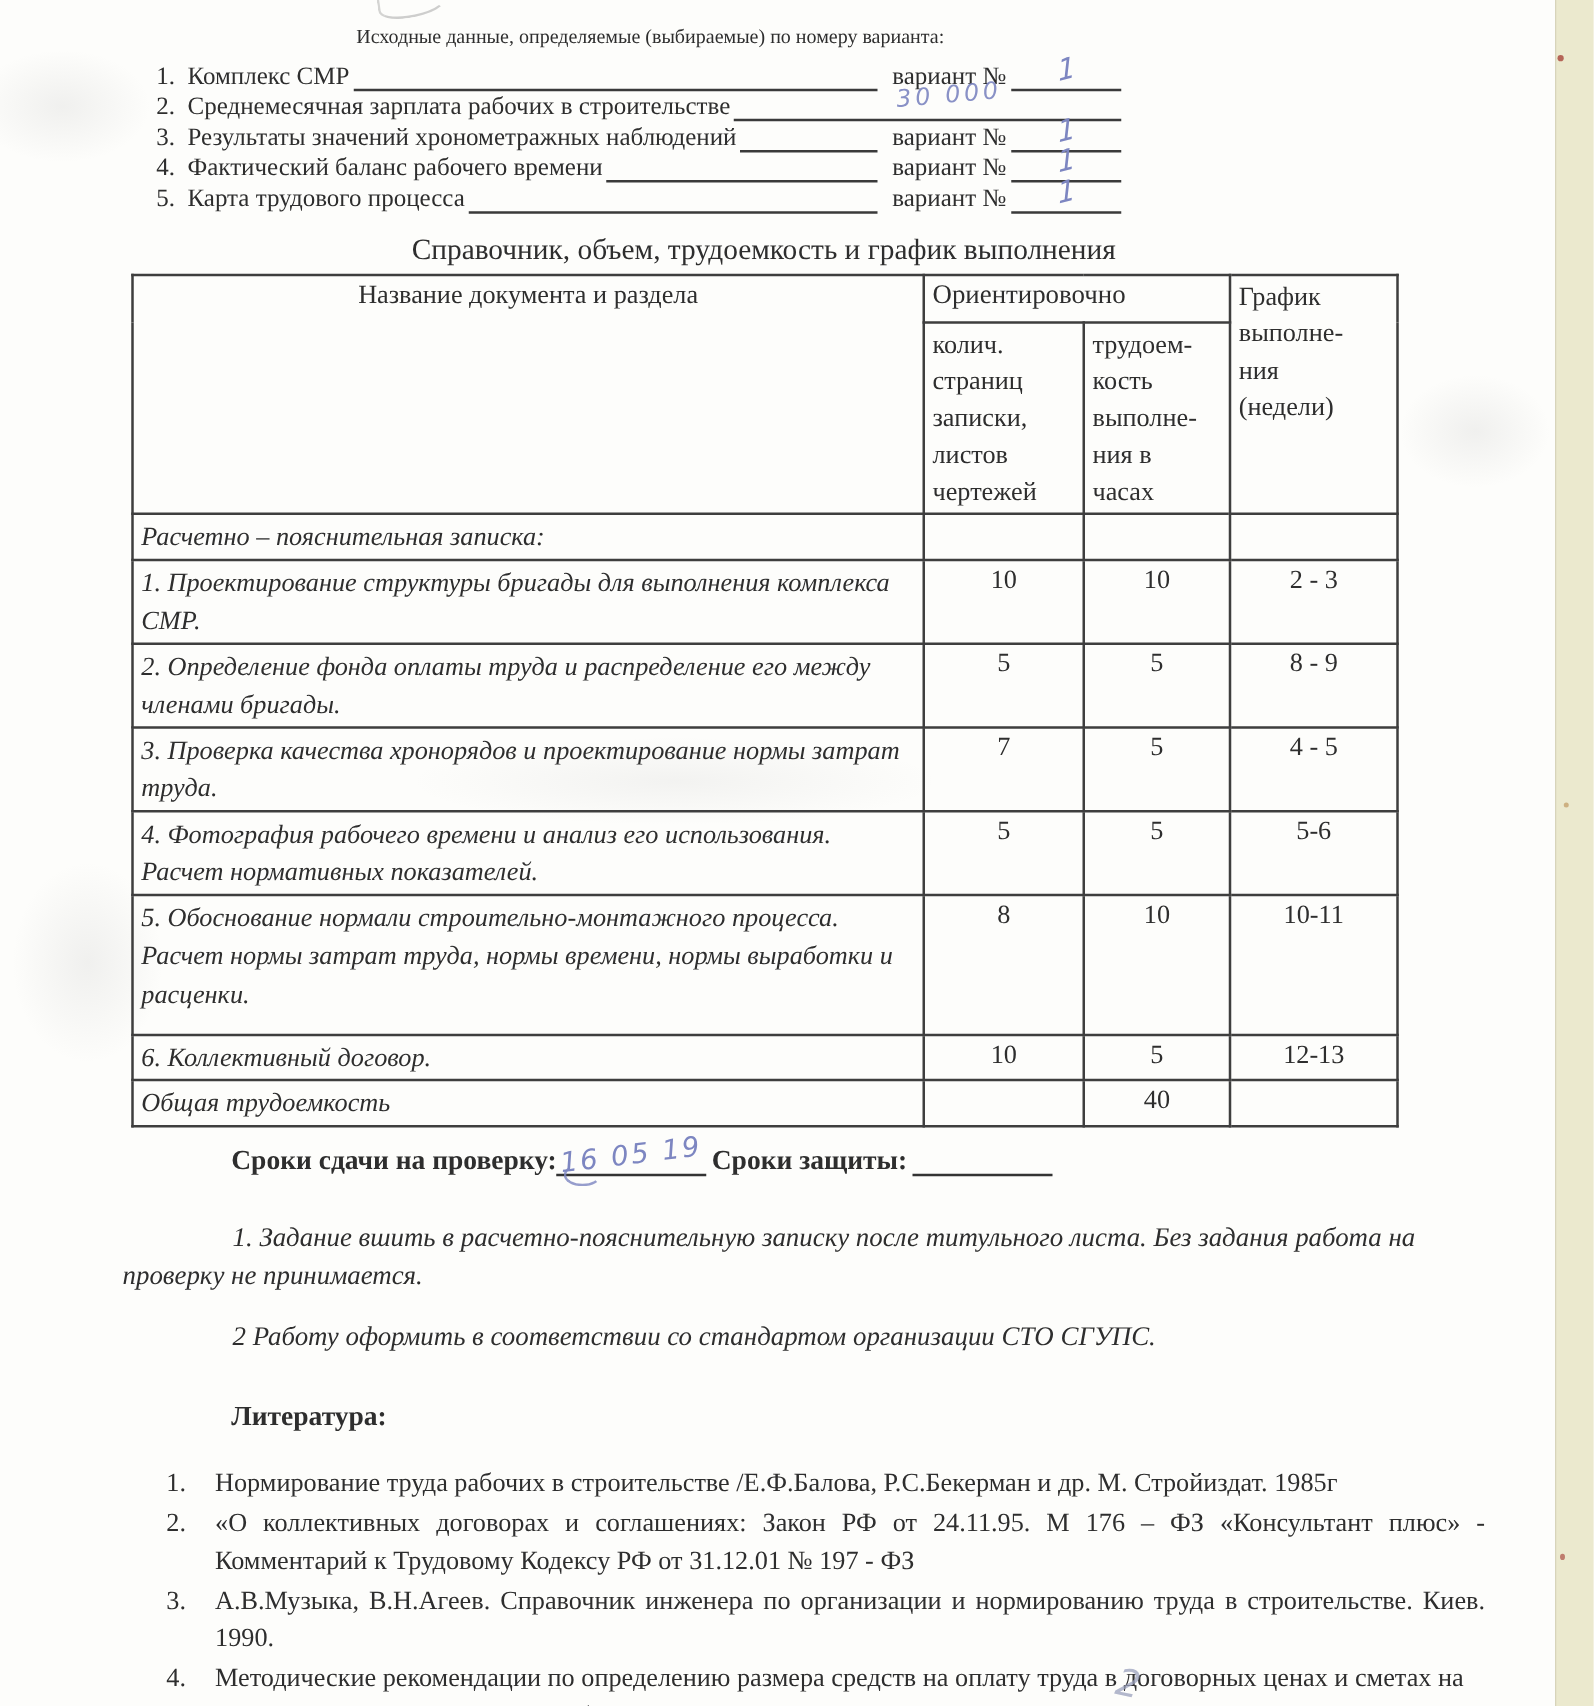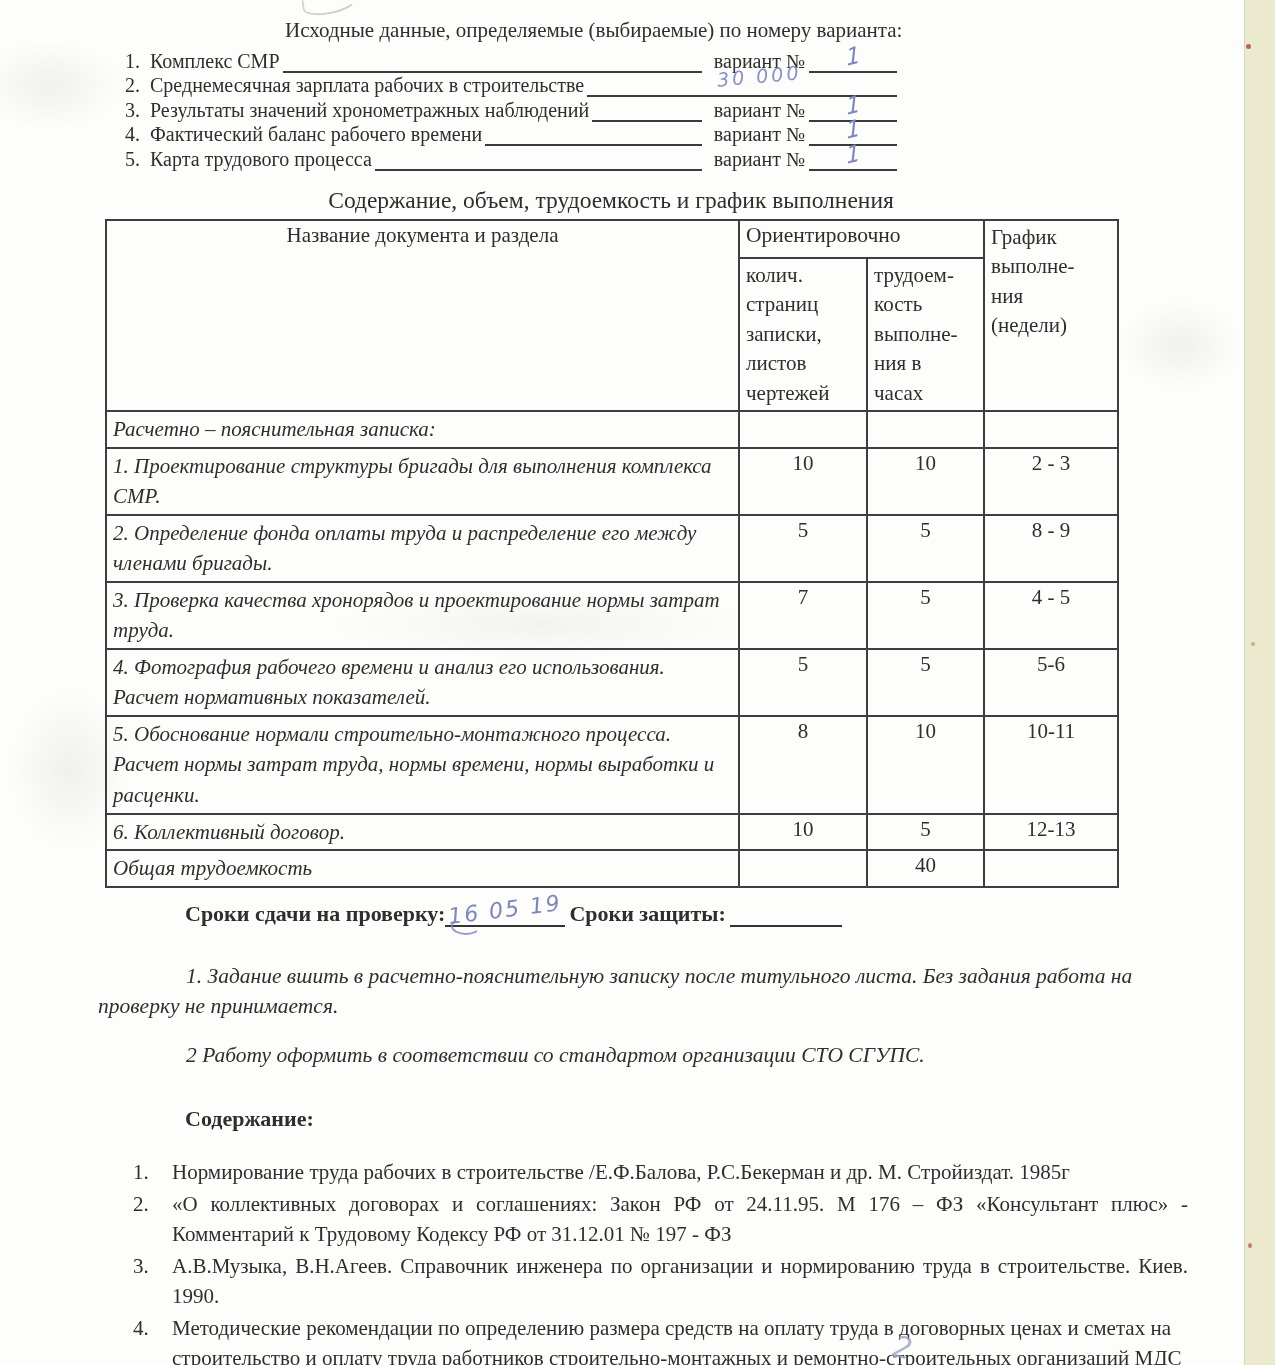--- a/index.html
+++ b/index.html
@@ -25,21 +25,21 @@
   .stray-top{position:absolute;left:302px;top:-8px;width:52px;height:18px;
     border:2px solid rgba(150,150,150,.45);border-color:transparent transparent rgba(150,150,150,.45) rgba(150,150,150,.40);
     border-radius:0 0 60% 40%;transform:rotate(-8deg);}
   .content{position:absolute;left:125px;top:14px;width:1005px;}
 
   
   .tema-line{font-size:24px;line-height:32px;white-space:nowrap;}
   .u-seg{display:inline-block;border-bottom:2px solid #343434;height:22px;vertical-align:baseline;}
   .u-pre{width:22px;} .u-post{width:26px;}
   .tema-value{font-weight:bold;border-bottom:2px solid #343434;padding-bottom:1px;}
-  .subtitle{font-size:21px;line-height:28px;padding-left:160px;margin-top:2px;white-space:nowrap;}
+  .subtitle{font-size:16px;line-height:28px;padding-left:160px;margin-top:2px;white-space:nowrap;}
 
   
   .src-list{margin-top:4px;width:772px;font-size:20px;}
   .src-row{display:flex;align-items:flex-end;height:24.5px;}
   .src-num{width:25px;flex:none;}
   .src-label{white-space:nowrap;padding-right:3px;}
   .src-fill{flex:1;border-bottom:2px solid #3a3a3a;height:22px;position:relative;}
   .src-variant{white-space:nowrap;padding:0 4px 0 12px;}
   .src-line-val{width:88px;flex:none;border-bottom:2px solid #3a3a3a;text-align:center;height:26px;}
   .hand{font-family:"DejaVu Sans", sans-serif;font-style:italic;color:#7d86c1;}
@@ -49,21 +49,21 @@
   
   .tbl-title{font-size:23.5px;text-align:center;width:1012px;margin:16px 0 5px -20px;}
   table.main{border-collapse:collapse;margin-left:-20px;width:1012px;font-size:21px;table-layout:fixed;}
   table.main td{border:2px solid #3e3e3e;vertical-align:top;padding:2px 6px;}
   td.h-name{vertical-align:middle;text-align:center;font-size:21px;}
   td.h-group{height:32px;vertical-align:middle;padding-left:10px;font-size:21.5px;}
   td.h-sub{white-space:pre-line;line-height:29.5px;height:146px;padding:4px 4px 4px 10px;}
   td.h-weeks{white-space:pre-line;line-height:29.5px;vertical-align:top;padding:4px 4px 4px 10px;}
   td.c-name{padding:1px 8px 5px 10px;line-height:30.5px;font-style:italic;}
   td.c-num{text-align:center;padding-top:3px;}
-  tr.r1{height:28px;} tr.r2l{height:60px;} tr.r3l{height:98px;} tr.rs{height:31px;margin-left:28px;}
+  tr.r1{height:28px;} tr.r2l{height:60px;} tr.r3l{height:112px;} tr.rs{height:31px;margin-left:28px;}
 
   
   .deadlines{display:flex;align-items:flex-end;margin:7px 0 0 60px;font-size:22px;font-weight:bold;}
   .dl-hand{width:120px;border-bottom:2.5px solid #333;text-align:center;height:30px;position:relative;}
   .dl-hand .hand{font-size:22px;font-weight:normal;letter-spacing:2px;display:inline-block;transform:rotate(-7deg);position:relative;top:2px;}
   .dl-flourish{position:absolute;left:6px;bottom:-10px;width:26px;height:14px;border:2px solid #7d86c1;border-color:transparent transparent #7d86c1 #7d86c1;border-radius:50%;opacity:.8;}
   .dl-label2{margin-left:4px;}
   .dl-blank{width:112px;border-bottom:2.5px solid #333;height:28px;margin-left:4px;}
 
   
@@ -135,21 +135,21 @@
 
     <div class="src-row">
       <span class="src-num">5.</span>
       <span class="src-label">Карта трудового процесса</span>
       <span class="src-fill"></span>
       <span class="src-variant">вариант №</span>
       <span class="src-line-val"><span class="hand hand-one">1</span></span>
     </div>
   </div>
 
-  <div class="tbl-title">Содержание, объем, трудоемкость и график выполнения</div>
+  <div class="tbl-title">Справочник, объем, трудоемкость и график выполнения</div>
 
   <table class="main">
     <colgroup>
         <col style="width:633px">
         <col style="width:128px">
         <col style="width:117px">
         <col style="width:134px">
       </colgroup>
     <tbody>
         <tr>
@@ -229,21 +229,21 @@
     <span class="dl-hand"><span class="hand">16 05 19</span><span class="dl-flourish"></span></span>
     <span class="dl-label2">Сроки защиты:</span>
     <span class="dl-blank"></span>
   </div>
 
   <div class="notes">
     <p class="note-p">1. Задание вшить в расчетно-пояснительную записку после титульного листа. Без задания работа на проверку не принимается.</p>
     <p class="note-p note-gap">2 Работу оформить в соответствии со стандартом организации СТО СГУПС.</p>
   </div>
 
-  <div class="lit-heading">Содержание:</div>
+  <div class="lit-heading">Литература:</div>
   <div class="lit-list">
     <div class="lit-item">
       <span class="lit-num">1.</span>
       <span class="lit-text">Нормирование труда рабочих в строительстве /Е.Ф.Балова, Р.С.Бекерман и др. М. Стройиздат. 1985г</span>
     </div>
     <div class="lit-item">
       <span class="lit-num">2.</span>
       <span class="lit-text">«О коллективных договорах и соглашениях: Закон РФ от 24.11.95. М 176 – ФЗ «Консультант плюс» - Комментарий к Трудовому Кодексу РФ от 31.12.01 № 197 - ФЗ</span>
     </div>
     <div class="lit-item">

